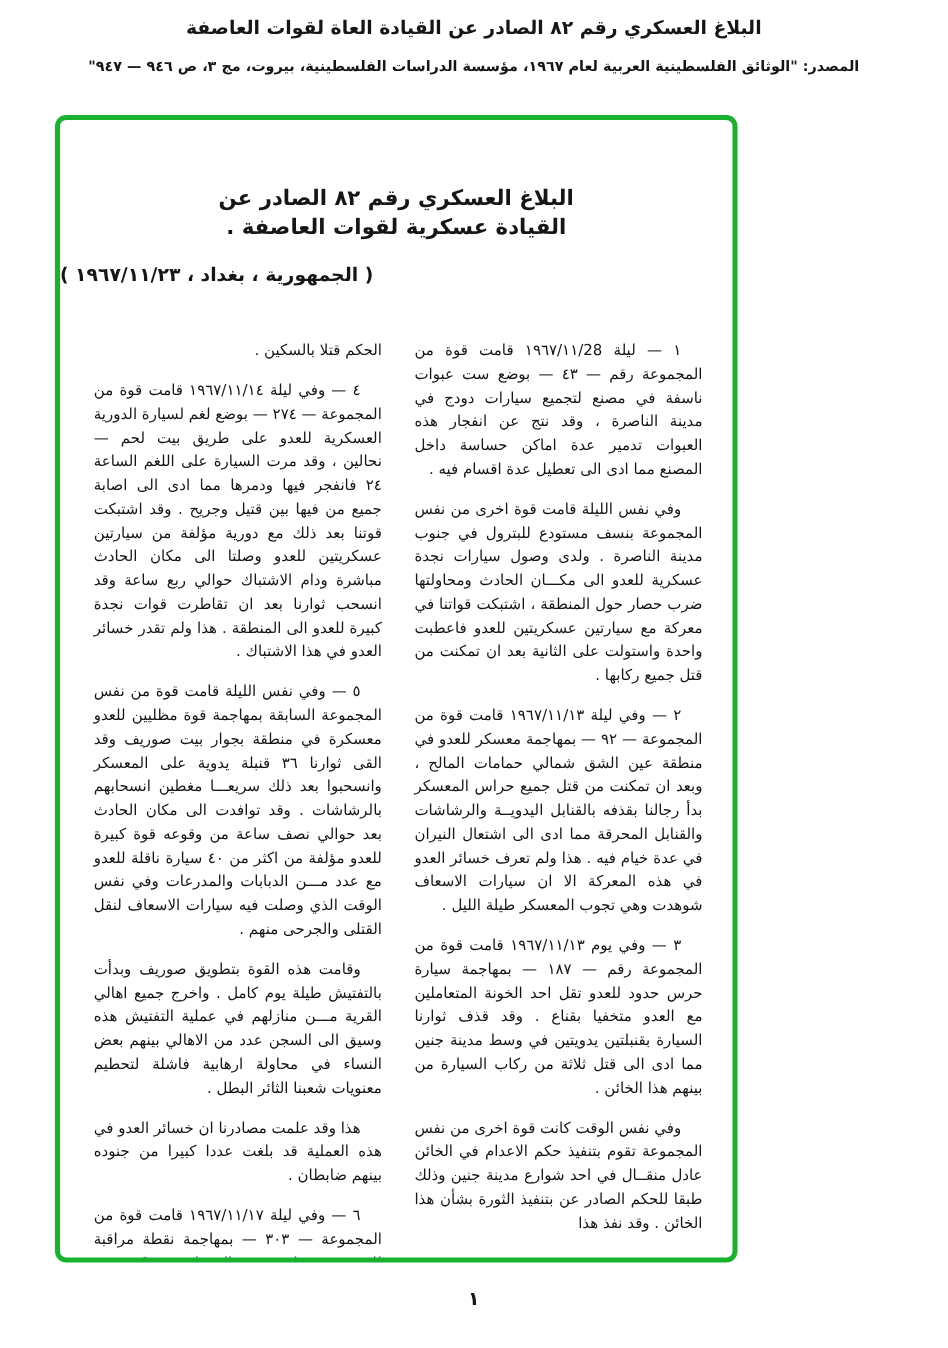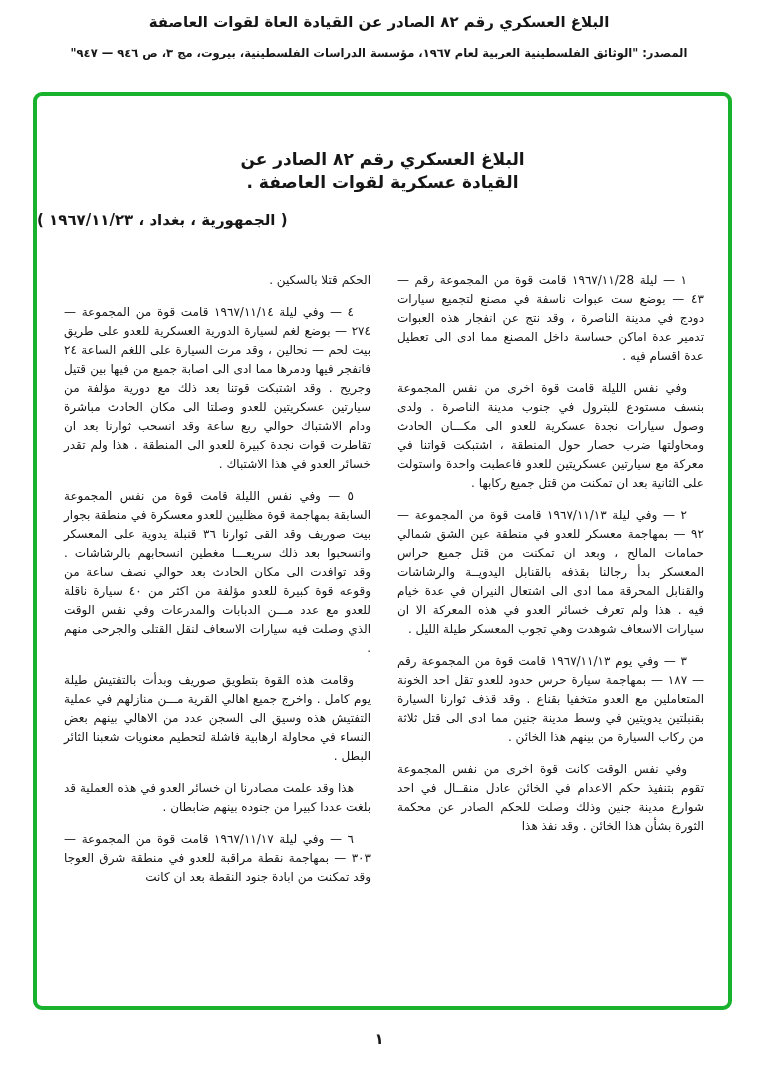--- a/index.html
+++ b/index.html
@@ -31,23 +31,23 @@
     position: absolute;
     top: 46px;
     left: 0;
     right: 0;
     text-align: center;
     font-size: 11.5px;
     font-weight: bold;
   }
   .frame {
     position: absolute;
-    left: 33px;
+    left: 44px;
     top: 92px;
-    width: 699px;
+    width: 546px;
     height: 918px;
     box-sizing: border-box;
     border: 4px solid #19b22e;
     border-radius: 9px;
     overflow: hidden;
     background: #ffffff;
   }
   .title-block {
     margin-top: 52px;
     text-align: center;
@@ -107,21 +107,21 @@
 
     <div class="dateline">( الجمهورية ، بغداد ، ١٩٦٧/١١/٢٣ )</div>
 
     <div class="cols">
 
       <div class="col col-right">
         <p>١ — ليلة ١٩٦٧/١١/28 قامت قوة من المجموعة رقم — ٤٣ — بوضع ست عبوات ناسفة في مصنع لتجميع سيارات دودج في مدينة الناصرة ، وقد نتج عن انفجار هذه العبوات تدمير عدة اماكن حساسة داخل المصنع مما ادى الى تعطيل عدة اقسام فيه .</p>
         <p>وفي نفس الليلة قامت قوة اخرى من نفس المجموعة بنسف مستودع للبترول في جنوب مدينة الناصرة . ولدى وصول سيارات نجدة عسكرية للعدو الى مكـــان الحادث ومحاولتها ضرب حصار حول المنطقة ، اشتبكت قواتنا في معركة مع سيارتين عسكريتين للعدو فاعطبت واحدة واستولت على الثانية بعد ان تمكنت من قتل جميع ركابها .</p>
         <p>٢ — وفي ليلة ١٩٦٧/١١/١٣ قامت قوة من المجموعة — ٩٢ — بمهاجمة معسكر للعدو في منطقة عين الشق شمالي حمامات المالح ، وبعد ان تمكنت من قتل جميع حراس المعسكر بدأ رجالنا بقذفه بالقنابل اليدويــة والرشاشات والقنابل المحرقة مما ادى الى اشتعال النيران في عدة خيام فيه . هذا ولم تعرف خسائر العدو في هذه المعركة الا ان سيارات الاسعاف شوهدت وهي تجوب المعسكر طيلة الليل .</p>
         <p>٣ — وفي يوم ١٩٦٧/١١/١٣ قامت قوة من المجموعة رقم — ١٨٧ — بمهاجمة سيارة حرس حدود للعدو تقل احد الخونة المتعاملين مع العدو متخفيا بقناع . وقد قذف ثوارنا السيارة بقنبلتين يدويتين في وسط مدينة جنين مما ادى الى قتل ثلاثة من ركاب السيارة من بينهم هذا الخائن .</p>
-        <p>وفي نفس الوقت كانت قوة اخرى من نفس المجموعة تقوم بتنفيذ حكم الاعدام في الخائن عادل منقــال في احد شوارع مدينة جنين وذلك وصلت للحكم الصادر عن محكمة الثورة بشأن هذا الخائن . وقد نفذ هذا</p>
+        <p>وفي نفس الوقت كانت قوة اخرى من نفس المجموعة تقوم بتنفيذ حكم الاعدام في الخائن عادل منقــال في احد شوارع مدينة جنين وذلك طبقا للحكم الصادر عن بتنفيذ الثورة بشأن هذا الخائن . وقد نفذ هذا</p>
       </div>
 
       <div class="col col-left">
         <p>الحكم قتلا بالسكين .</p>
         <p>٤ — وفي ليلة ١٩٦٧/١١/١٤ قامت قوة من المجموعة — ٢٧٤ — بوضع لغم لسيارة الدورية العسكرية للعدو على طريق بيت لحم — نحالين ، وقد مرت السيارة على اللغم الساعة ٢٤ فانفجر فيها ودمرها مما ادى الى اصابة جميع من فيها بين قتيل وجريح . وقد اشتبكت قوتنا بعد ذلك مع دورية مؤلفة من سيارتين عسكريتين للعدو وصلتا الى مكان الحادث مباشرة ودام الاشتباك حوالي ربع ساعة وقد انسحب ثوارنا بعد ان تقاطرت قوات نجدة كبيرة للعدو الى المنطقة . هذا ولم تقدر خسائر العدو في هذا الاشتباك .</p>
         <p>٥ — وفي نفس الليلة قامت قوة من نفس المجموعة السابقة بمهاجمة قوة مظليين للعدو معسكرة في منطقة بجوار بيت صوريف وقد القى ثوارنا ٣٦ قنبلة يدوية على المعسكر وانسحبوا بعد ذلك سريعـــا مغطين انسحابهم بالرشاشات . وقد توافدت الى مكان الحادث بعد حوالي نصف ساعة من وقوعه قوة كبيرة للعدو مؤلفة من اكثر من ٤٠ سيارة ناقلة للعدو مع عدد مـــن الدبابات والمدرعات وفي نفس الوقت الذي وصلت فيه سيارات الاسعاف لنقل القتلى والجرحى منهم .</p>
         <p>وقامت هذه القوة بتطويق صوريف وبدأت بالتفتيش طيلة يوم كامل . واخرج جميع اهالي القرية مـــن منازلهم في عملية التفتيش هذه وسيق الى السجن عدد من الاهالي بينهم بعض النساء في محاولة ارهابية فاشلة لتحطيم معنويات شعبنا الثائر البطل .</p>
         <p>هذا وقد علمت مصادرنا ان خسائر العدو في هذه العملية قد بلغت عددا كبيرا من جنوده بينهم ضابطان .</p>
         <p>٦ — وفي ليلة ١٩٦٧/١١/١٧ قامت قوة من المجموعة — ٣٠٣ — بمهاجمة نقطة مراقبة للعدو في منطقة شرق العوجا وقد تمكنت من ابادة جنود النقطة بعد ان كانت</p>
       </div>

